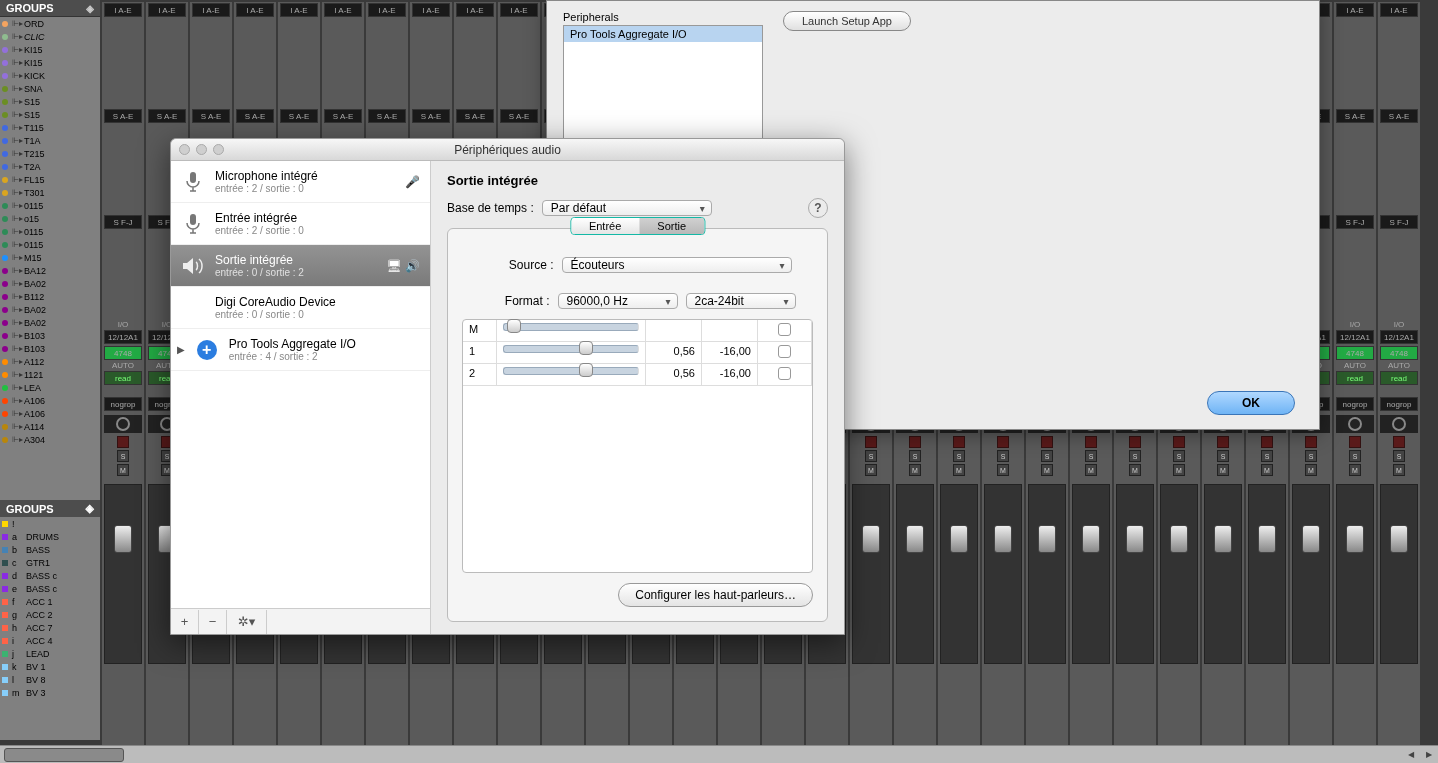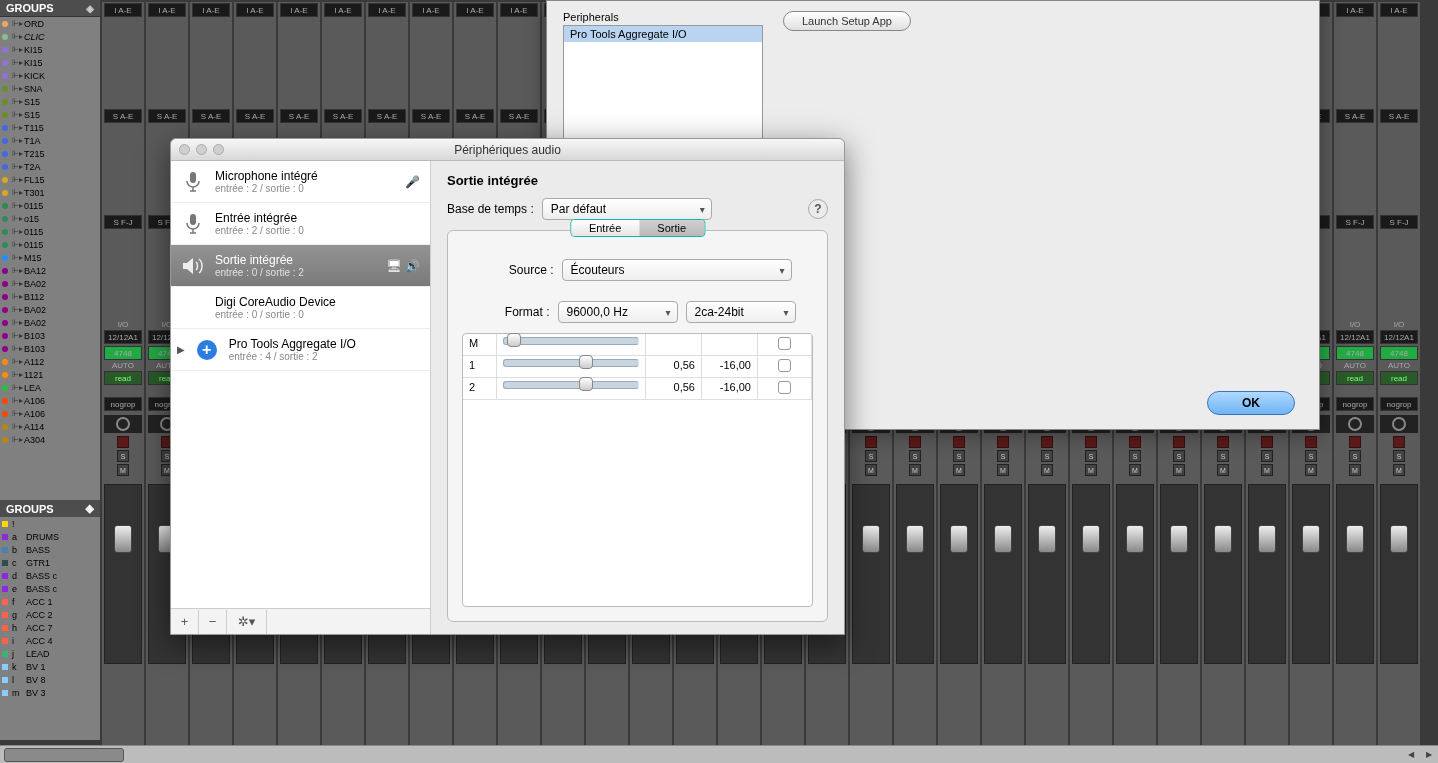--- a/index.html
+++ b/index.html
@@ -64,21 +64,21 @@
 .dev-text{ display:flex; flex-direction:column;}
 .dev-name{ font-size:12px;}
 .dev-sub{ font-size:10px; color:#888;}
 .dev-ind{ margin-left:auto; font-size:12px; color:#333;}
 .dev-item.sel .dev-ind{color:#fff;}
 .pa-toolbar{ height:26px; border-top:1px solid #ccc; display:flex; align-items:center; gap:0; background:#f3f3f3;}
 .pa-tbtn{ width:28px; height:24px; border-right:1px solid #ccc; display:flex; align-items:center; justify-content:center; font-size:13px; cursor:pointer; color:#555;}
 .pa-main{ flex:1; padding:12px 16px 12px 16px; display:flex; flex-direction:column;}
 .pa-h1{ font-weight:bold; font-size:13px; margin-bottom:10px;}
 .pa-row{ display:flex; align-items:center; gap:8px; margin-bottom:10px; font-size:12px;}
-.pa-select{ border:1px solid #aaa; border-radius:4px; background:linear-gradient(#fff,#eee); height:22px; padding:0 22px 0 8px; font-size:12px; position:relative; display:inline-flex; align-items:center; cursor:pointer;}
+.pa-select{ border:1px solid #aaa; border-radius:4px; background:linear-gradient(#fff,#eee); height:16px; padding:0 22px 0 8px; font-size:12px; position:relative; display:inline-flex; align-items:center; cursor:pointer;}
 .pa-select:after{ content:"▾"; position:absolute; right:6px; font-size:10px; color:#555;}
 .help-btn{ margin-left:auto; width:20px; height:20px; border:1px solid #aaa; border-radius:50%; display:flex; align-items:center; justify-content:center; font-size:12px; font-weight:bold; color:#555; cursor:pointer;}
 .pa-tabbox{ flex:1; border:1px solid #bbb; border-radius:6px; background:#f5f5f5; padding:10px 14px 14px; position:relative; display:flex; flex-direction:column;}
 .seg{ position:absolute; top:-12px; left:50%; transform:translateX(-50%); display:flex; border:1px solid #14b8a6; border-radius:4px; overflow:hidden; background:#fff;}
 .seg-btn{ padding:2px 18px; font-size:11px; cursor:pointer; background:linear-gradient(#fff,#e5e5e5);}
 .seg-btn.active{ background:linear-gradient(#d0d0d0,#b8b8b8);}
 .form-row{ display:flex; align-items:center; justify-content:center; gap:8px; margin:10px 0; font-size:12px;}
 .form-row label{ width:70px; text-align:right;}
 .ch-table{ border:1px solid #bbb; border-radius:4px; background:#fff; flex:1; font-size:11px;}
 .ch-head, .ch-tr{ display:flex; border-bottom:1px solid #ddd;}
@@ -1357,16 +1357,17 @@
                   <div class="slider">
                     <div class="thumb" style="left:56%"></div>
                   </div>
                 </div>
   <div class="c-val">0,56</div>
   <div class="c-db">-16,00</div>
   <div class="c-sil"><span class="chk"></span></div>
               </div>
             </div>
         </div>
+        <span class="cfg-btn">Configurer les haut-parleurs…</span>
       </div>
     </div>
   </div>
 </div>
 
 </body></html>

